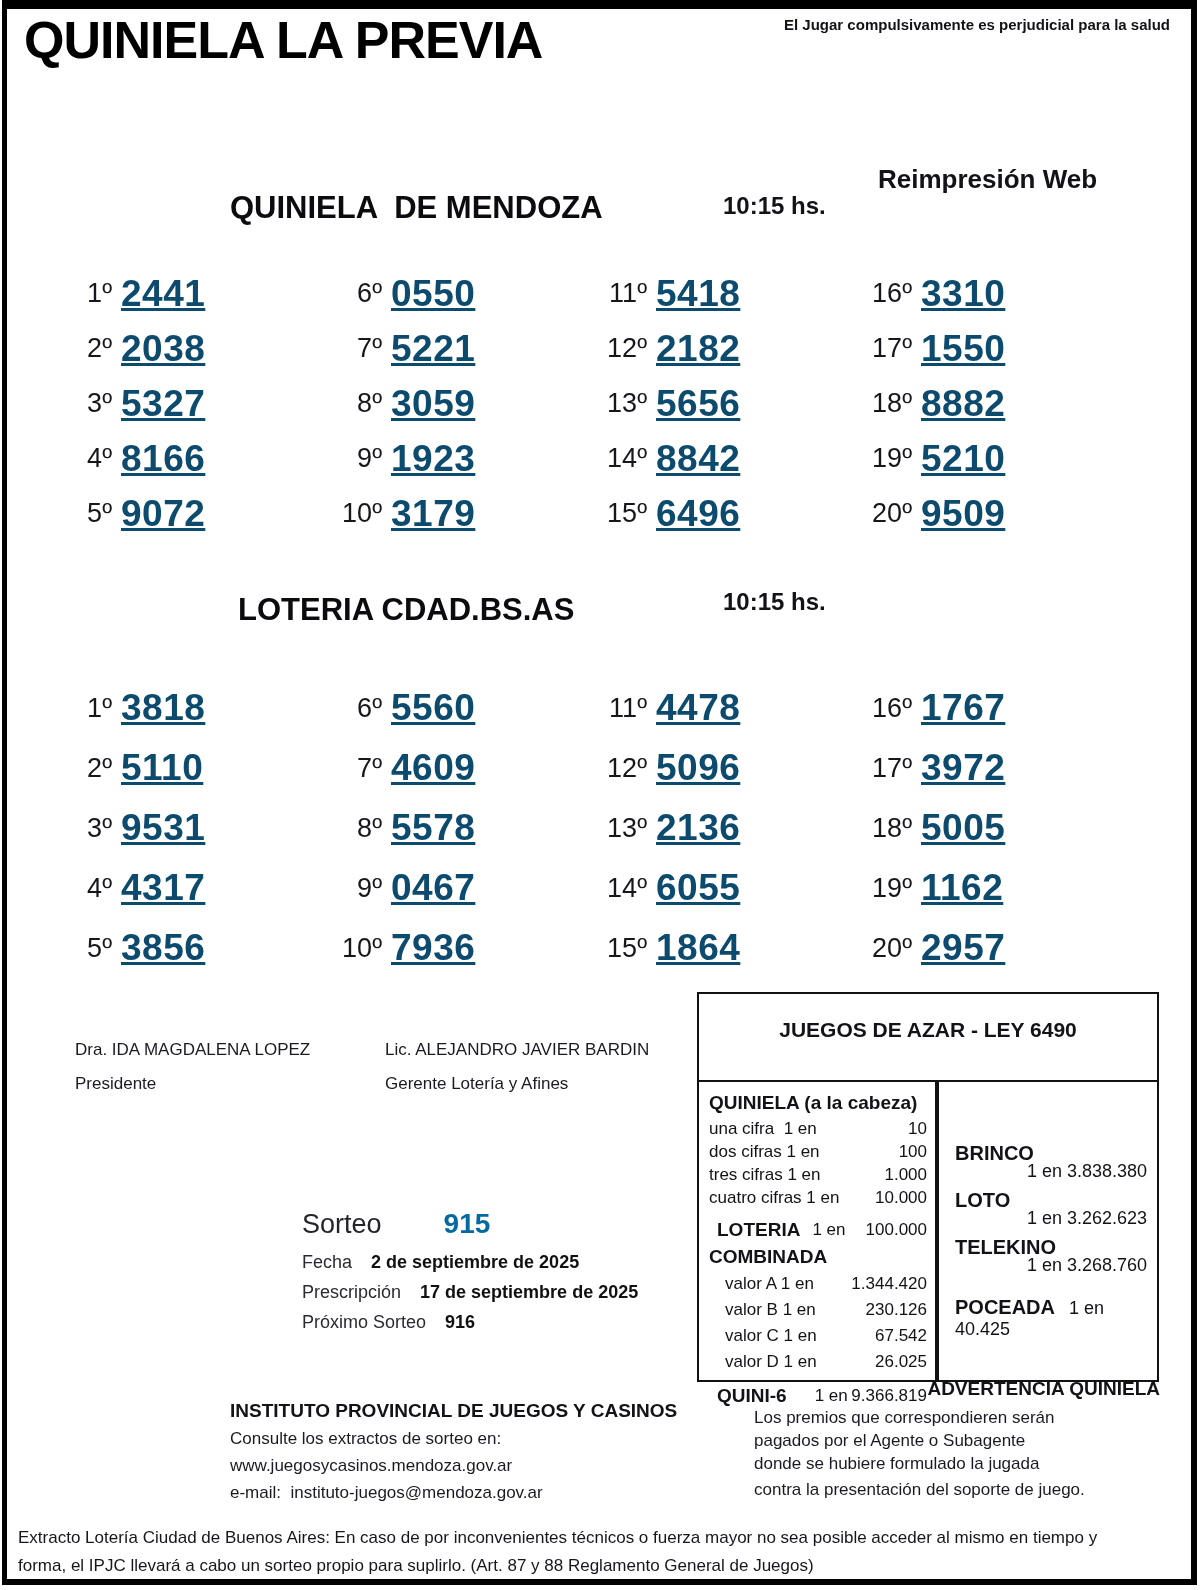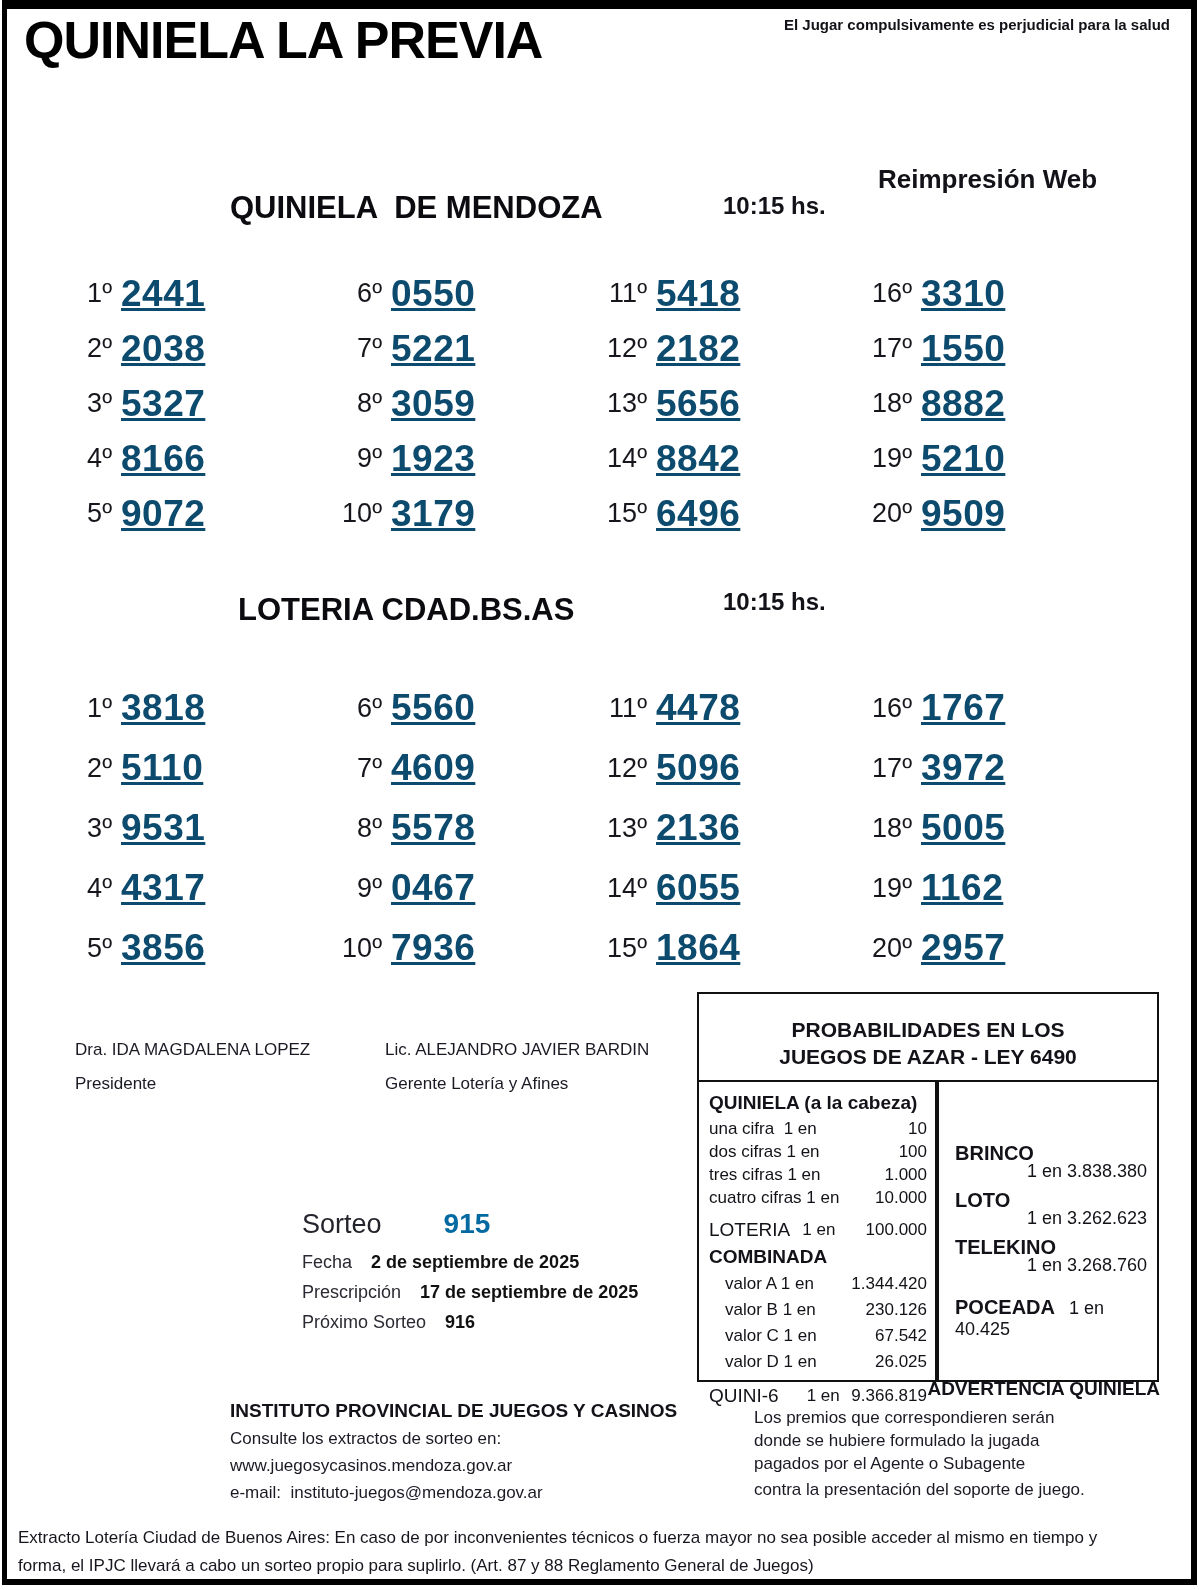--- a/index.html
+++ b/index.html
@@ -52,21 +52,21 @@
     padding-top:22px; font-size:21px; font-weight:bold; line-height:27px; }
   .prob-body { display:flex; height:298px; }
   .prob-left { width:240px; border-right:4px solid #111; padding:10px 8px 0 10px; font-size:17px; }
   .prob-right { flex:1; padding:60px 10px 0 16px; font-size:18px; }
   .phead { font-weight:bold; font-size:19px; margin-bottom:3px; }
   .prow { display:flex; line-height:23px; }
   .prow .plbl { white-space:pre; }
   .prow .pval { margin-left:auto; }
   .prow.indent { padding-left:16px; line-height:26px;text-align:right; }
   .prow.gap-top { margin-top:9px; }
-  .pname { font-weight:normal; font-size:19px; }
+  .pname { font-weight:bold; font-size:19px;margin-left:8px; }
   .pmid { margin-left:12px; }
   .pgame { margin-bottom:7px; }
   .g-name { font-weight:bold; font-size:20px; }
   .g-val { display:block; text-align:right; font-size:18px; margin-top:-4px; }
   .pgame:last-child { margin-top:20px; }
   .pgame:last-child .g-val { display:inline; margin-left:14px; }
 
   .advert { left:742px; top:1378px; width:418px; }
   .adv-title { text-align:right; font-size:19px; font-weight:bold; margin-bottom:6px; }
   .adv-line { font-size:17px; line-height:23px; padding-left:12px; color:#1a1a24; }
@@ -284,21 +284,20 @@
       <span class="val">17 de septiembre de 2025</span>
     </div>
     <div class="draw-line">
       <span>Próximo Sorteo</span>
       <span class="val">916</span>
     </div>
   </div>
 
   <div class="abs prob-box">
     <div class="prob-title">
-      <div>PROBABILIDADES EN LOS</div>
       <div>JUEGOS DE AZAR - LEY 6490</div>
     </div>
     <div class="prob-body">
       <div class="prob-left">
         <div class="phead">QUINIELA (a la cabeza)</div>
         <div id="quiniela-rows">
             <div class="prow">
               <span class="plbl">una cifra  1 en</span>
               <span class="pval">10</span>
             </div>
@@ -351,22 +350,22 @@
           <div class="pgame"><span class="g-name">TELEKINO</span><span class="g-val">1 en 3.268.760</span></div>
           <div class="pgame"><span class="g-name">POCEADA</span><span class="g-val">1 en 40.425</span></div>
         </div>
     </div>
   </div>
 
   <div class="abs advert">
     <div class="adv-title">ADVERTENCIA QUINIELA</div>
     <div id="adv-lines">
         <div class="adv-line">Los premios que correspondieren serán</div>
+        <div class="adv-line">pagados por el Agente o Subagente</div>
         <div class="adv-line">donde se hubiere formulado la jugada</div>
-        <div class="adv-line">pagados por el Agente o Subagente</div>
         <div class="adv-line">contra la presentación del soporte de juego.</div>
       </div>
   </div>
 
   <div class="abs inst">
     <div class="inst-name">INSTITUTO PROVINCIAL DE JUEGOS Y CASINOS</div>
     <div class="inst-line">Consulte los extractos de sorteo en:</div>
     <div class="inst-line">www.juegosycasinos.mendoza.gov.ar</div>
     <div class="inst-line ws-pre">e-mail:  instituto-juegos@mendoza.gov.ar</div>
   </div>

